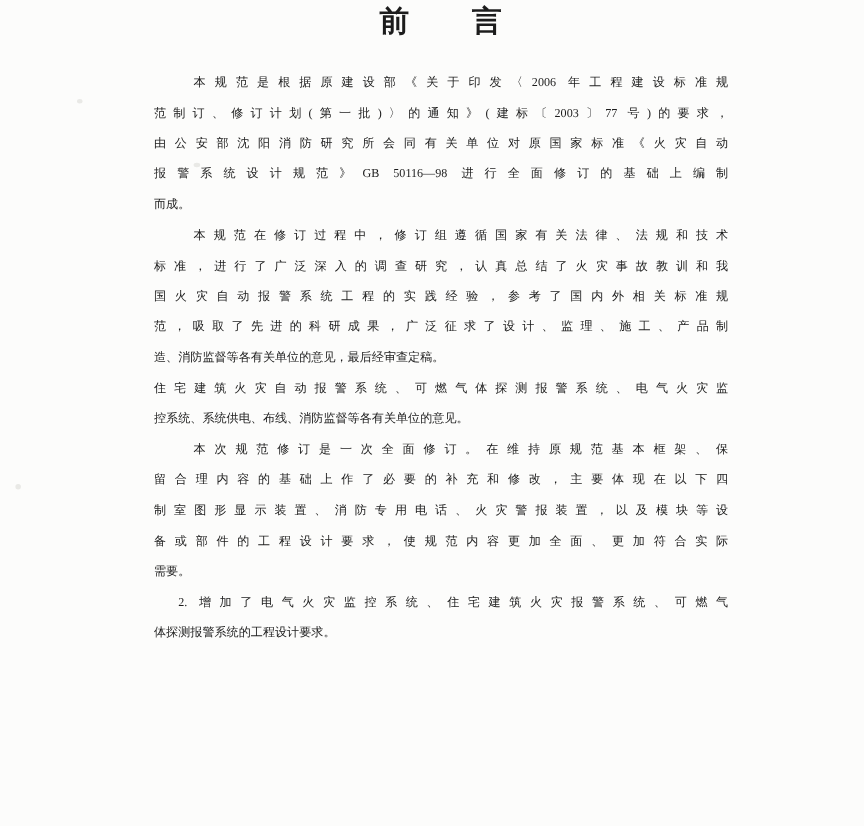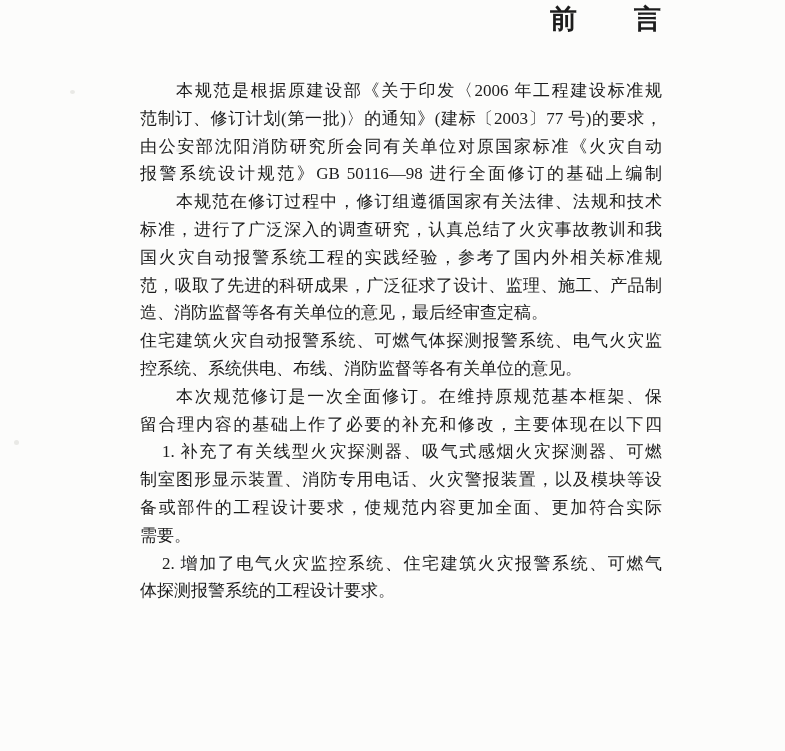--- a/index.html
+++ b/index.html
@@ -27,26 +27,26 @@
     left: 140px;
     top: 2px;
     width: 522px;
   }
   .doc-title {
     margin: 0;
     height: 34px;
     line-height: 34px;
     font-size: 27px;
     font-weight: bold;
-    text-align: right;
+    text-align: center;
     letter-spacing: 1px;
   }
   .doc-body {
-    margin-top: 41px;
-    font-size: 17px;
+    margin-top: 26px;
+    font-size: 11px;
     line-height: 27.8px;
   }
   .para {
     margin: 0;
     padding: 0;
   }
   .line {
     text-align: justify;
     text-align-last: justify;
     text-justify: inter-character;
@@ -68,20 +68,21 @@
 <div class="page">
   <h1 class="doc-title">前　　言</h1>
 
   <div class="doc-body">
 
     <div class="para">
       <div class="line ind">本规范是根据原建设部《关于印发〈2006 年工程建设标准规</div>
       <div class="line">范制订、修订计划(第一批)〉的通知》(建标〔2003〕77 号)的要求，</div>
       <div class="line">由公安部沈阳消防研究所会同有关单位对原国家标准《火灾自动</div>
       <div class="line">报警系统设计规范》GB 50116—98 进行全面修订的基础上编制</div>
+      <div class="line last">而成。</div>
     </div>
 
     <div class="para">
       <div class="line ind">本规范在修订过程中，修订组遵循国家有关法律、法规和技术</div>
       <div class="line">标准，进行了广泛深入的调查研究，认真总结了火灾事故教训和我</div>
       <div class="line">国火灾自动报警系统工程的实践经验，参考了国内外相关标准规</div>
       <div class="line">范，吸取了先进的科研成果，广泛征求了设计、监理、施工、产品制</div>
       <div class="line last">造、消防监督等各有关单位的意见，最后经审查定稿。</div>
     </div>
 
@@ -89,21 +90,20 @@
       <div class="line">住宅建筑火灾自动报警系统、可燃气体探测报警系统、电气火灾监</div>
       <div class="line last">控系统、系统供电、布线、消防监督等各有关单位的意见。</div>
     </div>
 
     <div class="para">
       <div class="line ind">本次规范修订是一次全面修订。在维持原规范基本框架、保</div>
       <div class="line">留合理内容的基础上作了必要的补充和修改，主要体现在以下四</div>
     </div>
 
     <div class="para">
-      <div class="line ind-item">1. 补充了有关线型火灾探测器、吸气式感烟火灾探测器、可燃</div>
       <div class="line">制室图形显示装置、消防专用电话、火灾警报装置，以及模块等设</div>
       <div class="line">备或部件的工程设计要求，使规范内容更加全面、更加符合实际</div>
       <div class="line last">需要。</div>
     </div>
 
     <div class="para">
       <div class="line ind-item">2. 增加了电气火灾监控系统、住宅建筑火灾报警系统、可燃气</div>
       <div class="line last">体探测报警系统的工程设计要求。</div>
     </div>
 

